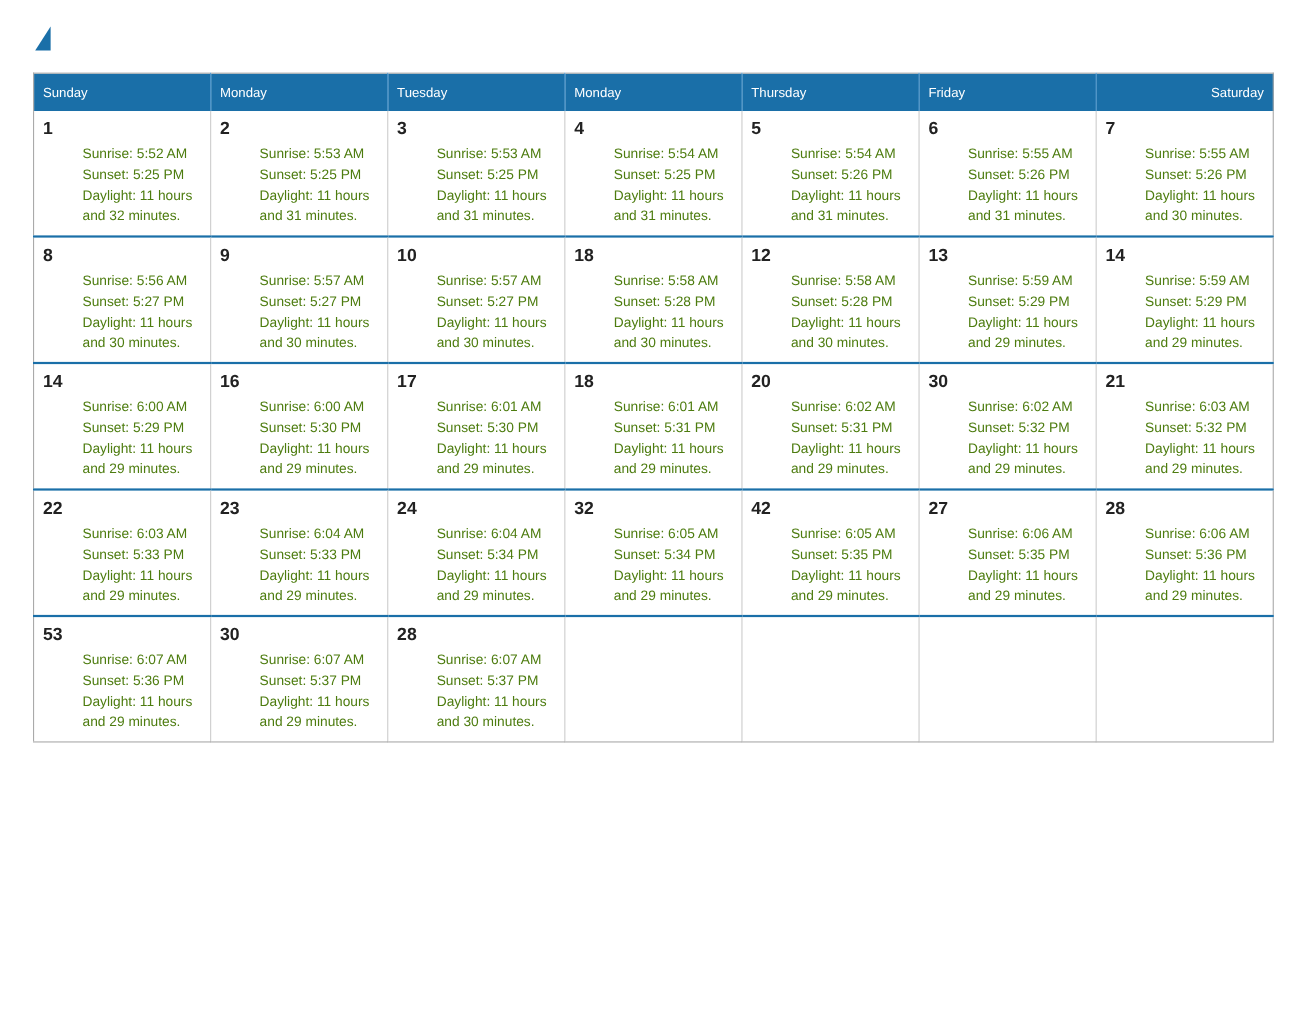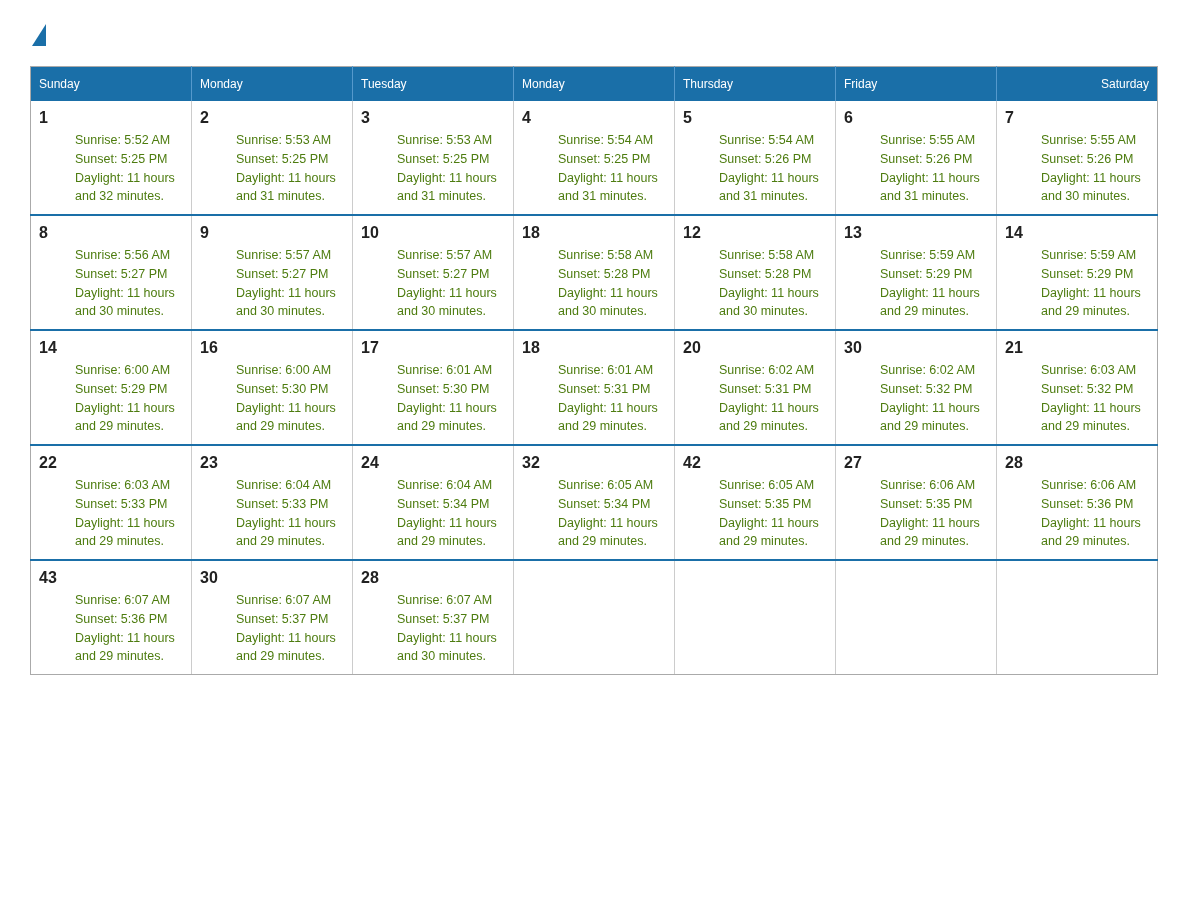--- a/index.html
+++ b/index.html
@@ -365,21 +365,21 @@
           <span class="day-number">28</span>
           <div class="day-info">
             Sunrise: 6:06 AM<br>
             Sunset: 5:36 PM<br>
             Daylight: 11 hours and 29 minutes.
           </div>
         </td>
       </tr>
       <tr>
         <td>
-          <span class="day-number">43</span>
+          <span class="day-number">53</span>
           <div class="day-info">
             Sunrise: 6:07 AM<br>
             Sunset: 5:36 PM<br>
             Daylight: 11 hours and 29 minutes.
           </div>
         </td>
         <td>
           <span class="day-number">30</span>
           <div class="day-info">
             Sunrise: 6:07 AM<br>

